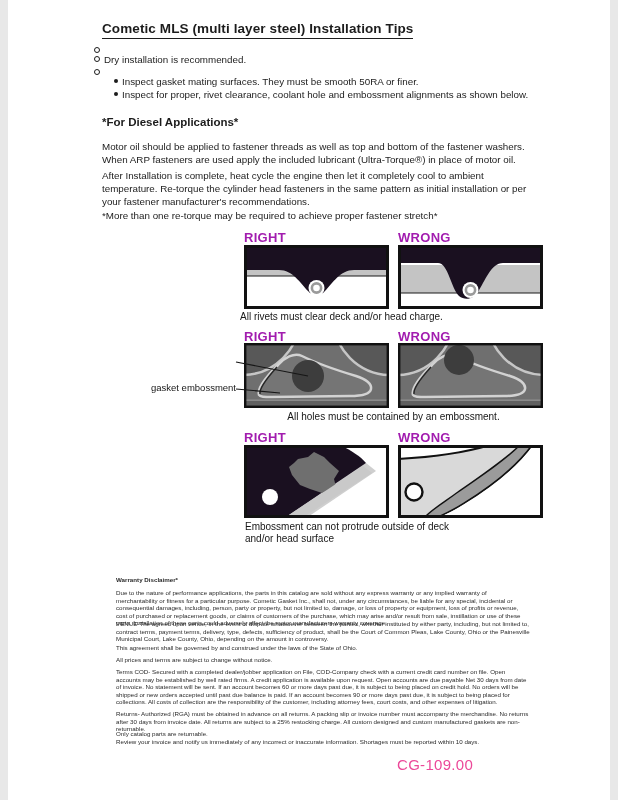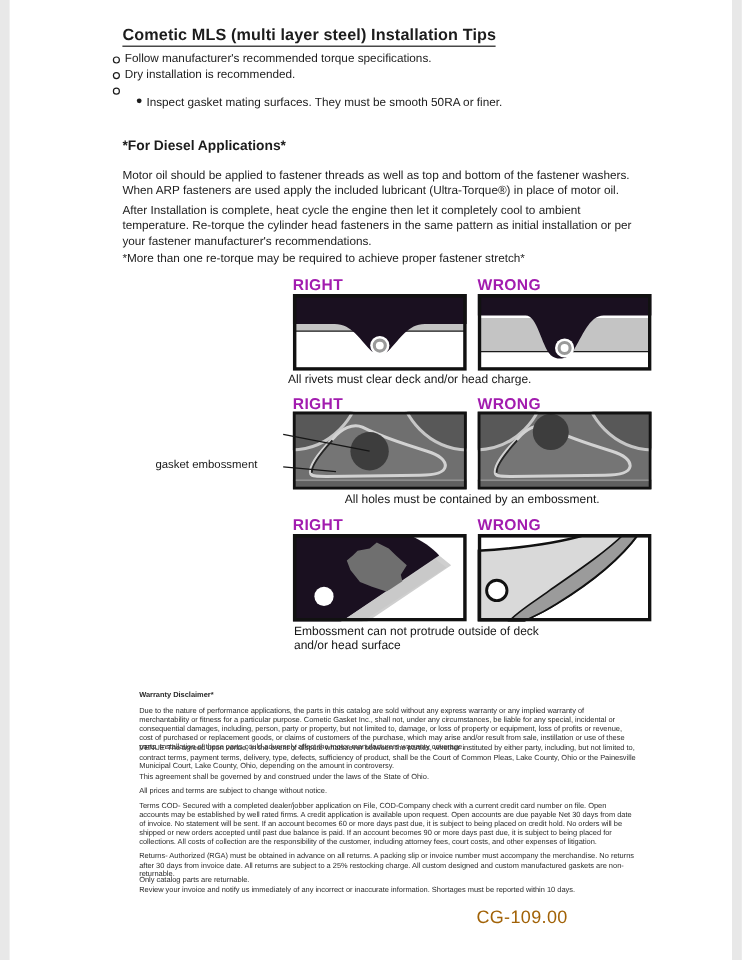--- a/index.html
+++ b/index.html
@@ -29,44 +29,47 @@
   
   .hdr{width:145px;text-align:left;font-size:13px;font-weight:600;letter-spacing:.3px;color:#a21caf;}
   .cap{font-size:10px;line-height:12px;color:#161616;}
   .panel{width:145px;background:#fff;}
   svg{display:block;}
   
   .lbl{left:100px;width:128px;text-align:right;font-size:9.5px;line-height:10.5px;color:#161616;}
   
   .legal{left:108px;width:414px;font-size:6.2px;line-height:7.6px;color:#2a2a2a;}
   .legal-h{font-weight:bold;}
-  .footer{left:389px;top:756px;font-size:15px;letter-spacing:.3px;color:#a16207;text-align:right;}
+  .footer{left:389px;top:756px;font-size:15px;letter-spacing:.3px;color:#ec4899;text-align:right;}
 </style>
 </head>
 <body>
 
 <div class="page">
 
   <div class="abs title">Cometic MLS (multi layer steel) Installation Tips</div>
 
   <div class="abs intro">
     <div class="b-row">
       <span class="m-o"></span>
-      <span>Follow manufacturer's recommended torque specifications.</span>
     </div>
     <div class="b-row">
       <span class="m-o"></span>
       <span>Dry installation is recommended.</span>
     </div>
     <div class="b-row">
       <span class="m-o"></span>
     </div>
     <div class="b-row sub">
       <span class="m-f"></span>
       <span>Inspect gasket mating surfaces.  They must be smooth 50RA or finer.</span>
+    </div>
+    <div class="b-row sub">
+      <span class="m-f"></span>
+      <span>Inspect for proper, rivet clearance, coolant hole and embossment alignments as shown below.</span>
     </div>
   </div>
 
   <div class="abs diesel-h">*For Diesel Applications*</div>
   <div class="abs para p1">Motor oil should be applied to fastener threads as well as top and bottom of the fastener washers. When ARP fasteners are used apply the included lubricant (Ultra-Torque®) in place of motor oil.</div>
   <div class="abs para p2">After Installation is complete, heat cycle the engine then let it completely cool to ambient temperature. Re-torque the cylinder head fasteners in the same pattern as initial installation or per your fastener manufacturer's recommendations.</div>
   <div class="abs para p3">*More than one re-torque may be required to achieve proper fastener stretch*</div>
 
   <div class="abs hdr" style="left:236px;top:230px;">RIGHT</div>
   <div class="abs hdr" style="left:390px;top:230px;">WRONG</div>
@@ -91,21 +94,21 @@
       <circle cx="72.5" cy="45" r="8" fill="#ffffff"></circle>
       <circle cx="72.5" cy="45" r="4.6" fill="none" stroke="#9a9a9a" stroke-width="2.6"></circle>
       <rect x="1.5" y="1.5" width="142" height="61" fill="none" stroke="#111111" stroke-width="3"></rect>
     </svg>
   </div>
   <div class="abs cap" style="left:232px;top:311px;">All rivets must clear deck and/or head charge.</div>
 
   <div class="abs hdr" style="left:236px;top:329px;">RIGHT</div>
   <div class="abs hdr" style="left:390px;top:329px;">WRONG</div>
 
-  <div class="abs lbl" style="top:383px;text-align:center;">gasket embossment</div>
+  <div class="abs lbl" style="top:383px;">gasket embossment</div>
 
   <div class="abs panel" style="left:236px;top:343px;">
     <svg width="145" height="65" viewBox="0 0 145 65">
       <rect x="0" y="0" width="145" height="65" fill="#6f6f6f"></rect>
       <rect x="0" y="57" width="145" height="8" fill="#606060"></rect>
       <rect x="0" y="56.5" width="145" height="1.4" fill="#8f8f8f"></rect>
       <circle cx="-2" cy="-26" r="58" fill="#585858" stroke="#c6c6c6" stroke-width="2.5"></circle>
       <circle cx="147" cy="-26" r="58" fill="#585858" stroke="#c6c6c6" stroke-width="2.5"></circle>
       <path d="M15,52 C13,46 22,34 34,22 C40,15 50,9 58,13 C70,19 92,27 112,33 C122,36 128,41 127,46 C126,51 118,53 106,53 L28,54 C20,54 16,54 15,52 Z" fill="#757575" stroke="#d2d2d2" stroke-width="2.5"></path>
       <path d="M16,51 C15,46 23,35 33,24" fill="none" stroke="#262626" stroke-width="1.6"></path>

